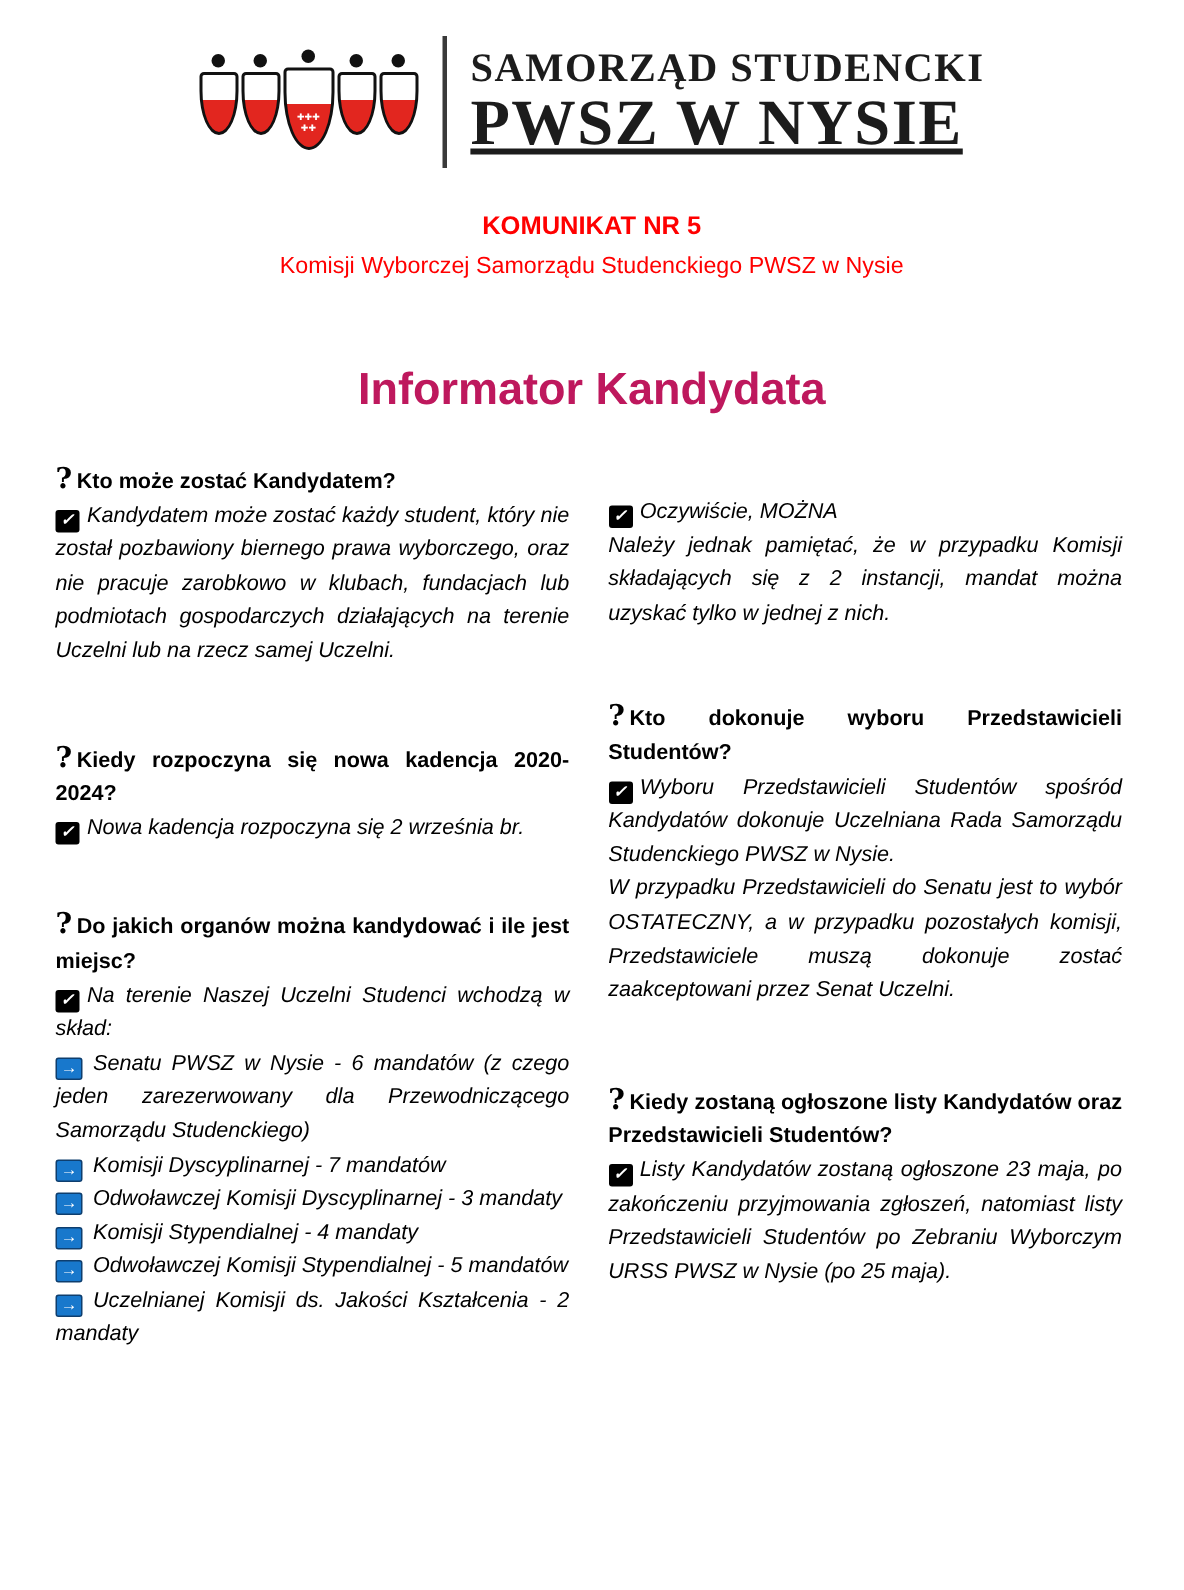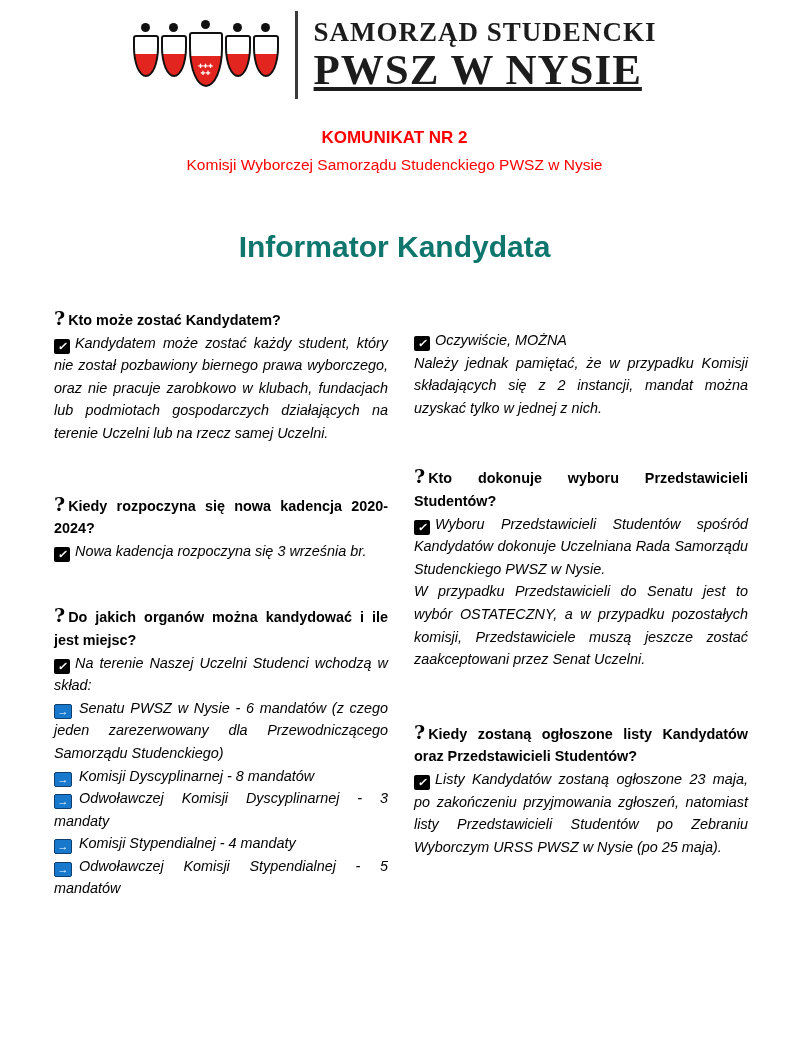--- a/index.html
+++ b/index.html
@@ -3,21 +3,21 @@
 <meta charset="utf-8">
 <style>
   html,body{margin:0;padding:0;background:#ffffff;}
   body{
     width:789px;height:1060px;overflow:hidden;position:relative;
     font-family:"Liberation Sans",sans-serif;color:#000;
   }
   .page{width:789px;height:1060px;background:#fff;}
 
   
-  .logo-row{display:flex;align-items:center;justify-content:center;gap:16px;padding-top:11px;}
+  .logo-row{display:flex;align-items:center;justify-content:center;gap:16px;padding-top:24px;}
   .shields{display:flex;align-items:flex-start;gap:2px;}
   .shield-unit{display:flex;flex-direction:column;align-items:center;}
   .dot{width:9px;height:9px;background:#111;border-radius:50%;margin-bottom:3px;}
   .shield{
     width:26px;height:42px;border:2.5px solid #111;box-sizing:border-box;
     background:linear-gradient(180deg,#ffffff 0 44%,#e2261f 44% 100%);
     border-radius:3px 3px 50% 50% / 3px 3px 70% 70%;
   }
   .shield-unit.mid .dot{margin-top:-3px;}
   .shield-unit.mid .shield{width:34px;height:55px;position:relative;}
@@ -27,24 +27,24 @@
     color:#fff;font-size:6px;line-height:7px;
   }
   .logo-divider{width:3px;height:88px;background:#3a3a3a;}
   .logo-text{font-family:"Liberation Serif",serif;color:#1c1c1c;font-weight:600;}
   .logo-line1{font-size:27px;letter-spacing:1px;line-height:30px;}
   .logo-line2{font-size:43px;letter-spacing:1px;line-height:46px;margin-top:0;text-decoration:underline;}
 
   
   .red-h1{margin-top:29px;text-align:center;color:#ff0000;font-weight:bold;font-size:17px;line-height:20px;}
   .red-h2{margin-top:7px;text-align:center;color:#ff0000;font-weight:normal;font-size:15.5px;line-height:19px;}
-  .main-title{margin-top:56px;text-align:center;font-weight:bold;font-size:30px;line-height:34px;color:#0f766e;}
+  .main-title{margin-top:56px;text-align:center;font-weight:bold;font-size:30px;line-height:34px;color:#be185d;}
 
   
-  .columns{display:flex;gap:26px;padding:0 41px 0 54px;margin-top:43px;}
+  .columns{display:flex;gap:26px;padding:0 41px 0 37px;margin-top:31px;}
   .col{flex:1;min-width:0;font-size:14.4px;line-height:22.6px;}
   .sec{margin:0;}
   .col-left .sec2{margin-top:48px;}
   .col-left .sec3{margin-top:42px;}
   .col-right .sec1{margin-top:22px;}
   .col-right .sec2{margin-top:46px;}
   .col-right .sec3{margin-top:50px;}
 
   .q{font-weight:bold;text-align:justify;margin:0;}
   .q-icon{
@@ -92,62 +92,63 @@
           <div class="shield"></div>
         </div>
     </div>
     <div class="logo-divider"></div>
     <div class="logo-text">
       <div class="logo-line1">SAMORZĄD STUDENCKI</div>
       <div class="logo-line2">PWSZ W NYSIE</div>
     </div>
   </div>
 
-  <div class="red-h1">KOMUNIKAT NR 2</div>
+  <div class="red-h1">KOMUNIKAT NR 5</div>
   <div class="red-h2">Komisji Wyborczej Samorządu Studenckiego PWSZ w Nysie</div>
 
   <div class="main-title">Informator Kandydata</div>
 
   <div class="columns">
 
     <div class="col col-left">
 
       <div class="sec sec1">
         <p class="q"><span class="q-icon">?</span><span>Kto może zostać Kandydatem?</span></p>
         <p class="ans"><span class="chk-icon">✓</span><span>Kandydatem może zostać każdy student, który nie został pozbawiony biernego prawa wyborczego, oraz nie pracuje zarobkowo w klubach, fundacjach lub podmiotach gospodarczych działających na terenie Uczelni lub na rzecz samej Uczelni.</span></p>
       </div>
 
       <div class="sec sec2">
         <p class="q"><span class="q-icon">?</span><span>Kiedy rozpoczyna się nowa kadencja 2020-2024?</span></p>
-        <p class="ans"><span class="chk-icon">✓</span><span>Nowa kadencja rozpoczyna się 3 września br.</span></p>
+        <p class="ans"><span class="chk-icon">✓</span><span>Nowa kadencja rozpoczyna się 2 września br.</span></p>
       </div>
 
       <div class="sec sec3">
         <p class="q"><span class="q-icon">?</span><span>Do jakich organów można kandydować i ile jest miejsc?</span></p>
         <p class="ans"><span class="chk-icon">✓</span><span>Na terenie Naszej Uczelni Studenci wchodzą w skład:</span></p>
         <p class="li"><span class="arrow-icon">→</span><span>Senatu PWSZ w Nysie - 6 mandatów (z czego jeden zarezerwowany dla Przewodniczącego Samorządu Studenckiego)</span></p>
-        <p class="li"><span class="arrow-icon">→</span><span>Komisji Dyscyplinarnej - 8 mandatów</span></p>
+        <p class="li"><span class="arrow-icon">→</span><span>Komisji Dyscyplinarnej - 7 mandatów</span></p>
         <p class="li"><span class="arrow-icon">→</span><span>Odwoławczej Komisji Dyscyplinarnej - 3 mandaty</span></p>
         <p class="li"><span class="arrow-icon">→</span><span>Komisji Stypendialnej - 4 mandaty</span></p>
         <p class="li"><span class="arrow-icon">→</span><span>Odwoławczej Komisji Stypendialnej - 5 mandatów</span></p>
+        <p class="li"><span class="arrow-icon">→</span><span>Uczelnianej Komisji ds. Jakości Kształcenia - 2 mandaty</span></p>
       </div>
 
     </div>
 
     <div class="col col-right">
 
       <div class="sec sec1">
         <p class="ans"><span class="chk-icon">✓</span><span>Oczywiście, MOŻNA</span></p>
         <p class="ans"><span>Należy jednak pamiętać, że w przypadku Komisji składających się z 2 instancji, mandat można uzyskać tylko w jednej z nich.</span></p>
       </div>
 
       <div class="sec sec2">
         <p class="q"><span class="q-icon">?</span><span>Kto dokonuje wyboru Przedstawicieli Studentów?</span></p>
         <p class="ans"><span class="chk-icon">✓</span><span>Wyboru Przedstawicieli Studentów spośród Kandydatów dokonuje Uczelniana Rada Samorządu Studenckiego PWSZ w Nysie.</span></p>
-        <p class="ans"><span>W przypadku Przedstawicieli do Senatu jest to wybór OSTATECZNY, a w przypadku pozostałych komisji, Przedstawiciele muszą jeszcze zostać zaakceptowani przez Senat Uczelni.</span></p>
+        <p class="ans"><span>W przypadku Przedstawicieli do Senatu jest to wybór OSTATECZNY, a w przypadku pozostałych komisji, Przedstawiciele muszą dokonuje zostać zaakceptowani przez Senat Uczelni.</span></p>
       </div>
 
       <div class="sec sec3">
         <p class="q"><span class="q-icon">?</span><span>Kiedy zostaną ogłoszone listy Kandydatów oraz Przedstawicieli Studentów?</span></p>
         <p class="ans"><span class="chk-icon">✓</span><span>Listy Kandydatów zostaną ogłoszone 23 maja, po zakończeniu przyjmowania zgłoszeń, natomiast listy Przedstawicieli Studentów po Zebraniu Wyborczym URSS PWSZ w Nysie (po 25 maja).</span></p>
       </div>
 
     </div>
   </div>
 </div>

